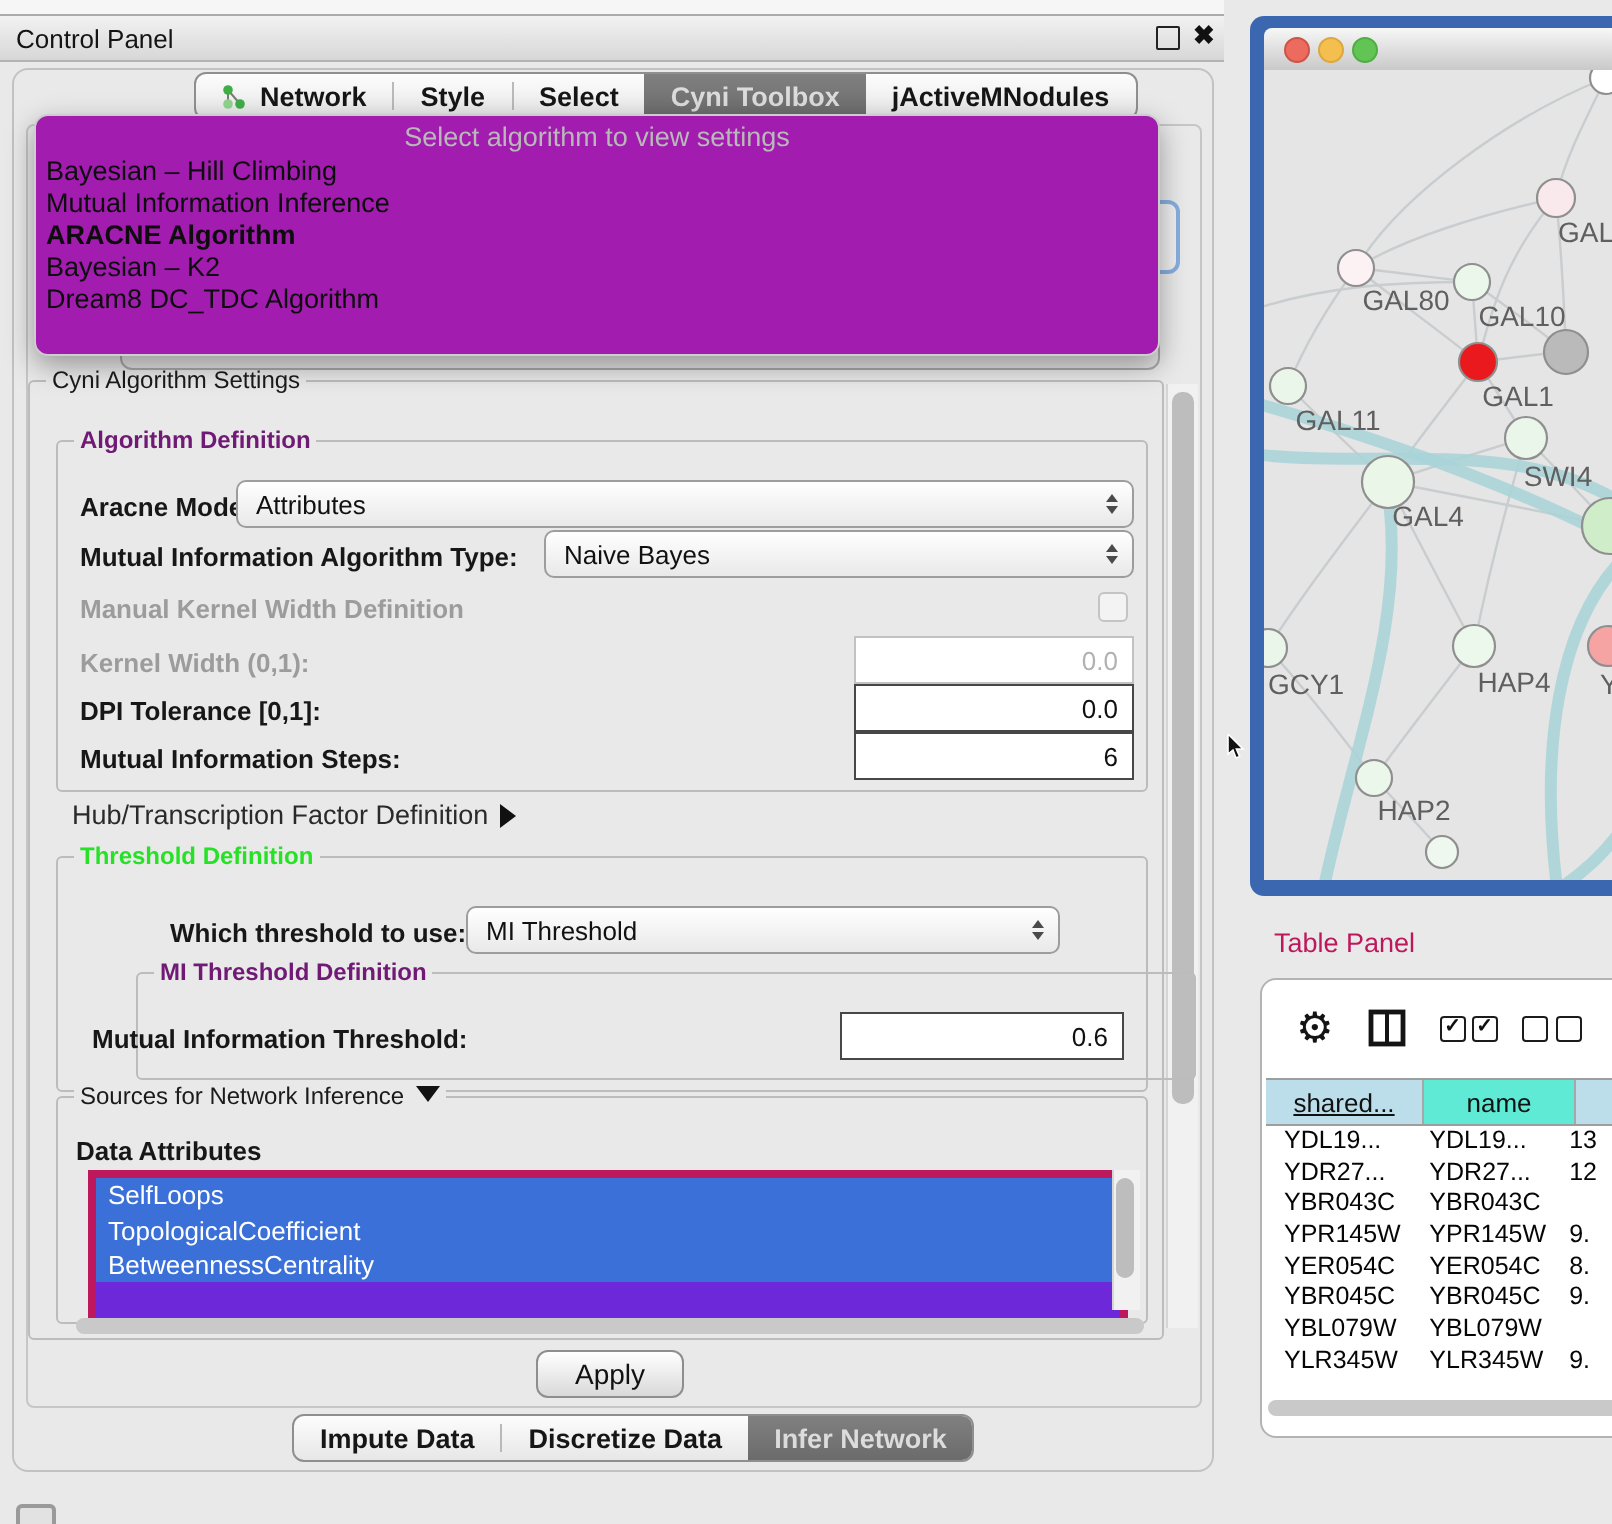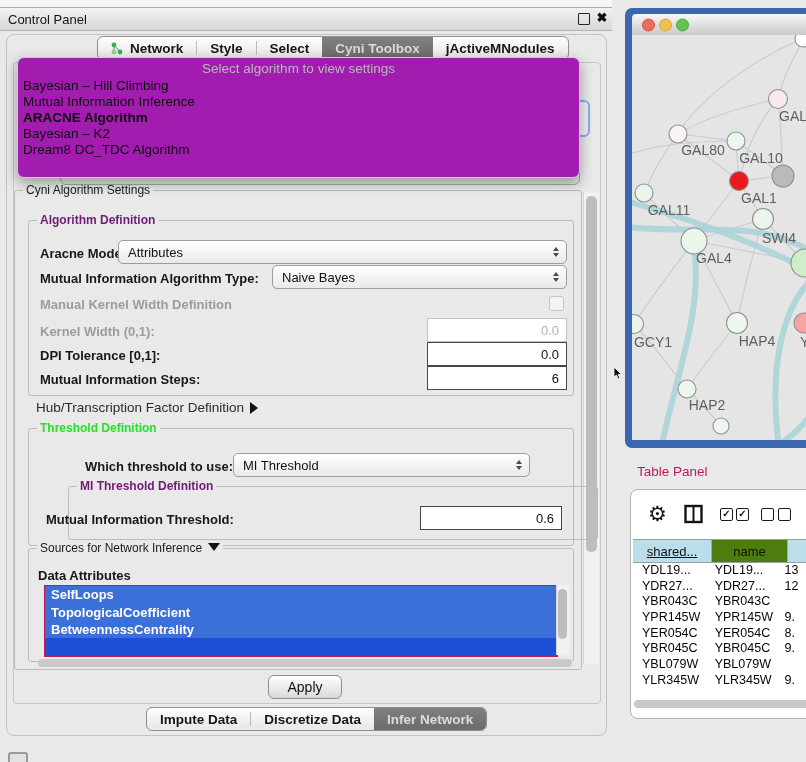--- a/index.html
+++ b/index.html
@@ -52,42 +52,42 @@
   .stepper{position:absolute;right:7px;top:50%;transform:translateY(-50%);display:flex;flex-direction:column;gap:2px;}
   .stepper .up{width:0;height:0;border-left:3.5px solid transparent;border-right:3.5px solid transparent;border-bottom:4.5px solid #4a4a4a;}
   .stepper .dn{width:0;height:0;border-left:3.5px solid transparent;border-right:3.5px solid transparent;border-top:4.5px solid #4a4a4a;}
   .field{background:#fff;border:1.5px solid #474747;font-size:13px;color:#111;display:flex;align-items:center;
     justify-content:flex-end;padding:0 7px;box-sizing:border-box;}
   .field.dis{border:1px solid #c2c2c2;color:#b2b2b2;}
   .chk{width:13px;height:13px;border:1px solid #c4c4c4;border-radius:3px;background:#f3f3f3;}
   .tri-right{display:inline-block;width:0;height:0;border-top:6px solid transparent;border-bottom:6px solid transparent;border-left:8px solid #111;vertical-align:-2px;margin-left:6px;}
   .tri-down{display:inline-block;width:0;height:0;border-left:6px solid transparent;border-right:6px solid transparent;border-top:8px solid #111;vertical-align:1px;margin-left:6px;}
   
-  .attr-list{background:#1d4ed8;border:1px solid #be185d;overflow:hidden;font-weight:bold;}
+  .attr-list{background:#6d28d9;border:4px solid #be185d;overflow:hidden;}
   .attr-item{height:17.4px;background:#3a70d8;color:#fff;font-size:13px;display:flex;align-items:center;padding-left:6px;}
   .vscroll{background:#f1f1f1;border-left:1px solid #d5d5d5;}
   .vthumb{position:absolute;left:1px;width:9px;border-radius:5px;background:#bdbdbd;}
   .hscroll-thumb{background:#c9c9c9;border-radius:5px;}
   
   .btn{border:1px solid #8e8e8e;border-radius:6px;background:linear-gradient(#ffffff,#d9d9d9);
     font-size:14px;color:#111;display:flex;align-items:center;justify-content:center;}
   
   .net-frame{left:625px;top:8px;width:181px;height:440px;background:#3b66b0;border-radius:7px 0 0 7px;z-index:1;}
   .net-titlebar{position:absolute;left:7px;top:6px;width:174px;height:21px;background:linear-gradient(#f7f7f7,#c9c9c9);
     border-bottom:1px solid #9a9a9a;border-radius:4px 0 0 0;}
   .light{position:absolute;top:50%;transform:translateY(-50%);width:11px;height:11px;border-radius:50%;}
   .net-canvas{position:absolute;left:7px;top:27px;width:174px;height:405px;background:#e5e5e5;overflow:hidden;}
   
   .tp-title{left:637px;top:464px;font-size:13.5px;color:#be185d;}
   .tp-frame{left:630px;top:489px;width:200px;height:228px;background:#fff;border:1px solid #b3b3b3;border-radius:8px 0 0 8px;overflow:hidden;}
   .tp-toolbar{position:absolute;left:0;top:0;width:100%;height:48px;display:flex;align-items:center;}
   .thead{position:absolute;left:2px;top:49px;display:flex;height:22px;border-top:1px solid #9e9e9e;border-bottom:1px solid #9e9e9e;font-size:13px;color:#111;}
   .th{display:flex;align-items:center;justify-content:center;border-right:1px solid #a7a7a7;box-sizing:border-box;}
   .th.blue{background:#bcdeea;}
-  .th.gray{background:#4d7c0f;}
+  .th.gray{background:#5eead4;}
   .trow{display:flex;height:15.7px;font-size:12.5px;color:#060606;align-items:center;}
   .td{overflow:hidden;white-space:nowrap;box-sizing:border-box;padding-left:9px;}
   .ck{width:11px;height:11px;border:1.4px solid #1b1b1b;border-radius:2px;background:#fff;font-size:10px;line-height:10px;
      display:flex;align-items:center;justify-content:center;font-weight:bold;color:#111;}
   .gear{font-family:"DejaVu Sans", sans-serif;font-size:21px;color:#141414;}
   svg text{font-family:"Liberation Sans", sans-serif;}
 </style>
 </head>
 <body>
 

